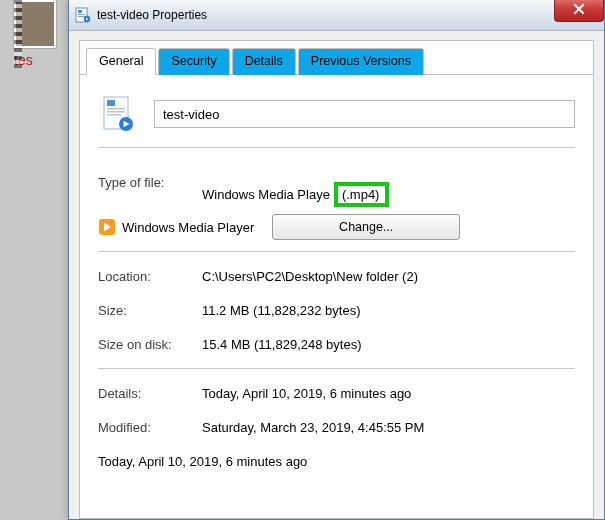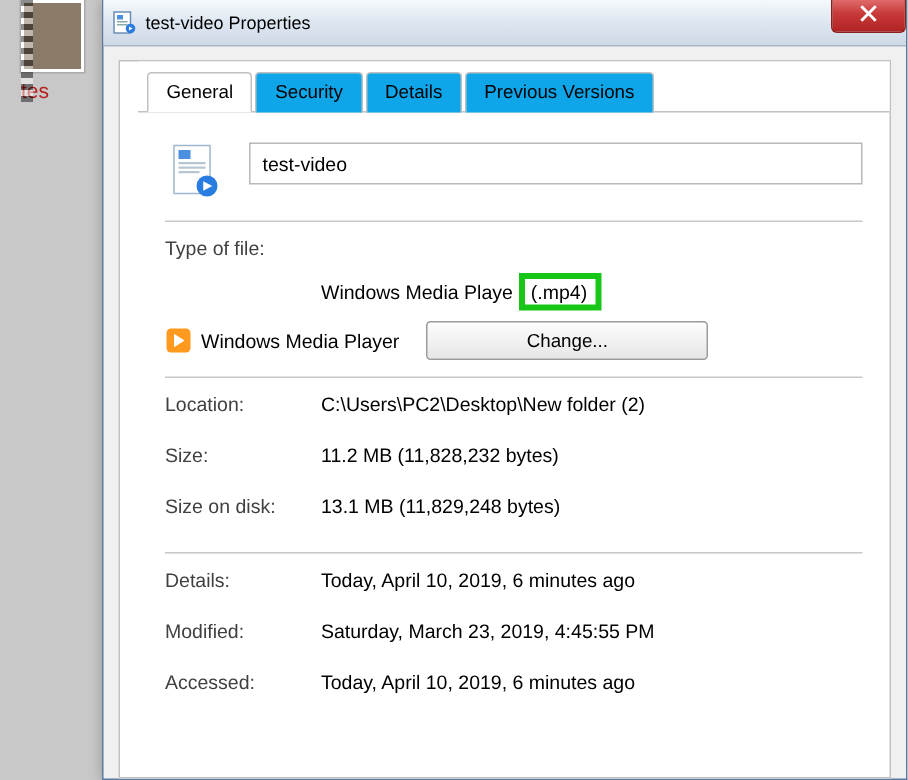--- a/index.html
+++ b/index.html
@@ -12,30 +12,30 @@
   .bg-file .lbl{font-size:14px;color:#b91c1c;margin-top:4px;}
 
   
   .window{position:absolute;left:68px;top:0;right:0;bottom:0;background:#f0f0f0;border:1px solid #5a7aa0;border-top:none;box-shadow:0 0 8px rgba(0,0,0,.25);}
   .titlebar{height:30px;background:linear-gradient(#f6f9fc,#dfe8f2 45%,#cfd9e6);border-bottom:1px solid #a8b4c2;position:relative;display:flex;align-items:center;padding:0 6px;}
   .titlebar .ico{width:16px;height:16px;margin-right:6px;}
   .titlebar .ttl{font-size:12px;color:#000;}
   .close{position:absolute;right:0;top:-1px;width:48px;height:22px;background:linear-gradient(#e27070,#c83a3a 45%,#b22222);border:1px solid #8a1f1f;border-top:none;border-radius:0 0 4px 4px;display:flex;align-items:center;justify-content:center;color:#fff;}
   .close svg{width:12px;height:12px;}
 
-  .client{position:absolute;left:10px;right:10px;top:40px;bottom:0;background:#fff;border:1px solid #c0c0c0;padding-left:12px;}
+  .client{position:absolute;left:10px;right:10px;top:40px;bottom:0;background:#fff;border:1px solid #c0c0c0;}
 
   
   .tabs{display:flex;padding:6px 6px 0 6px;border-bottom:1px solid #c0c0c0;background:#fff;}
   .tab{padding:5px 12px 6px;border:1px solid #c0c0c0;border-bottom:none;margin-right:2px;background:#0ea5e9;font-size:12.5px;position:relative;top:1px;border-radius:3px 3px 0 0;cursor:default;}
   .tab.active{background:#fff;border-bottom:1px solid #fff;}
 
   .pane{padding:14px 18px 0 18px;}
 
-  .row{display:flex;min-height:28px;margin:6px 0;}
+  .row{display:flex;align-items:center;min-height:28px;margin:6px 0;}
   .lbl{width:104px;color:#404040;flex:none;}
   .val{flex:1;}
 
   .filename{flex:1;height:26px;border:1px solid #b8b8b8;background:#fff;padding:0 8px;display:flex;align-items:center;}
 
   .hr{border:none;border-top:1px solid #c8c8c8;margin:10px 0;}
 
   .file-icon{width:32px;height:38px;margin:0 20px 0 4px;}
   .file-icon svg{width:100%;height:100%;}
 
@@ -134,33 +134,32 @@
       <div class="row">
         <div class="lbl">Location:</div>
         <div class="val">C:\Users\PC2\Desktop\New folder (2)</div>
       </div>
       <div class="row">
         <div class="lbl">Size:</div>
         <div class="val">11.2 MB (11,828,232 bytes)</div>
       </div>
       <div class="row">
         <div class="lbl">Size on disk:</div>
-        <div class="val">13.1 MB (11,829,248 bytes)</div>
+        <div class="val">15.4 MB (11,829,248 bytes)</div>
       </div>
 
       <hr class="hr">
 
       <div class="row">
         <div class="lbl">Details:</div>
         <div class="val">Today, April 10, 2019, 6 minutes ago</div>
       </div>
       <div class="row">
         <div class="lbl">Modified:</div>
         <div class="val">Saturday, March 23, 2019, 4:45:55 PM</div>
       </div>
       <div class="row">
-        <div class="lbl">Accessed:</div>
         <div class="val">Today, April 10, 2019, 6 minutes ago</div>
       </div>
 
     </div>
   </div>
 </div>
 
 </body></html>

